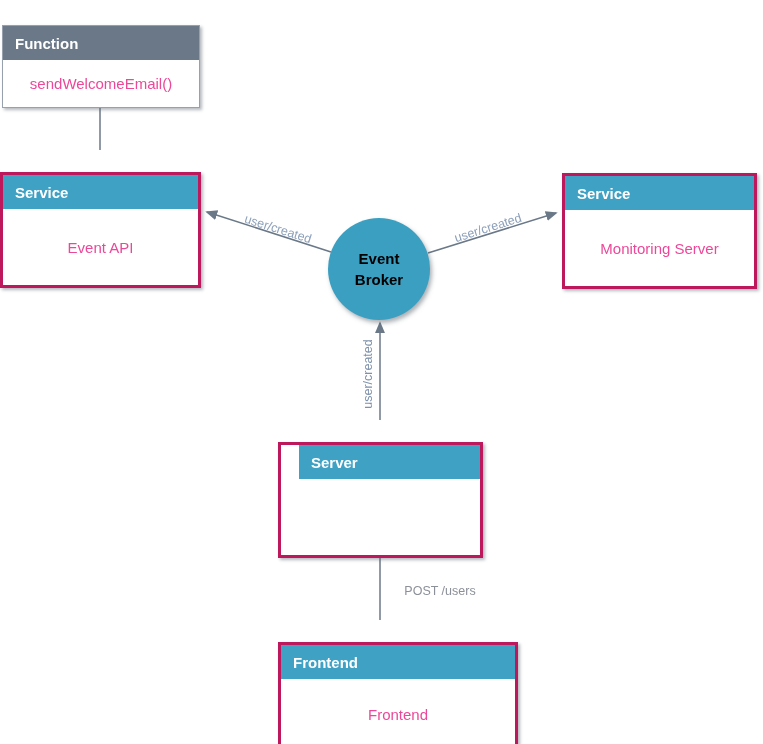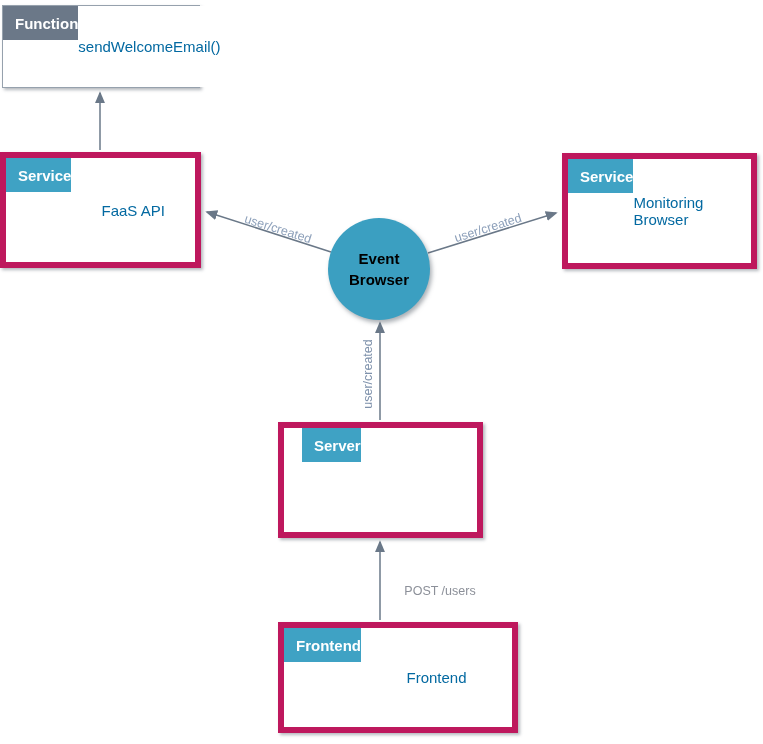--- a/index.html
+++ b/index.html
@@ -24,45 +24,46 @@
   .edge-label {
     font-family: "Liberation Sans", sans-serif;
     font-size: 12.5px;
     fill: #8da0ba;
   }
   .edge-label.vertical { fill: #7e91ab; }
   .edge-label.gray { fill: #8c9099; }
   .node {
     position: absolute;
     display: flex;
-    flex-direction: row;
+    flex-direction: column;
     background: #ffffff;
     box-shadow: 2px 2px 3px rgba(90,100,110,0.45);
     box-sizing: border-box;
+    margin-top: 20px;
   }
-  .node.blue   { border: 6px solid #be185d; }
+  .node.blue   { border: 3px solid #be185d; }
   .node.gray   { border: 1px solid #96a1ad; }
   .node-header {
     height: 34px;
     flex: 0 0 34px;
     display: flex;
     align-items: center;
     padding-left: 12px;
     color: #ffffff;
     font-weight: bold;
     font-size: 15px;
   }
   .node.blue .node-header { background: #3fa2c4; }
   .node.gray .node-header { background: #6b7888; }
   .node-body {
     flex: 1 1 auto;
     display: flex;
     align-items: center;
     justify-content: center;
-    color: #0369a1;
+    color: #ec4899;
     font-size: 15px;
     background: #ffffff;
   }
   .circle-node {
     position: absolute;
     left: 328px; top: 218px;
     width: 102px; height: 102px;
     border-radius: 50%;
     background: #3b9fc1;
     box-shadow: 2px 3px 4px rgba(90,100,110,0.5);
@@ -104,31 +105,31 @@
     <text class="edge-label gray" x="440" y="595" text-anchor="middle">POST /users</text>
   </svg>
 
   <div class="node gray" style="left:2px; top:5px; width:198px; height:83px;">
     <div class="node-header">Function</div>
     <div class="node-body">sendWelcomeEmail()</div>
   </div>
 
   <div class="node blue" style="left:0px; top:152px; width:201px; height:116px;">
     <div class="node-header">Service</div>
-    <div class="node-body">FaaS API</div>
+    <div class="node-body">Event API</div>
   </div>
 
   <div class="node blue" style="left:562px; top:153px; width:195px; height:116px;">
     <div class="node-header">Service</div>
-    <div class="node-body">Monitoring Browser</div>
+    <div class="node-body">Monitoring Server</div>
   </div>
 
   <div class="circle-node">
     <span>Event</span>
-    <span>Browser</span>
+    <span>Broker</span>
   </div>
 
   <div class="node blue" style="left:278px; top:422px; width:205px; height:116px;padding-left:18px;">
     <div class="node-header">Server</div>
   </div>
 
   <div class="node blue" style="left:278px; top:622px; width:240px; height:111px;">
     <div class="node-header">Frontend</div>
     <div class="node-body">Frontend</div>
   </div>

